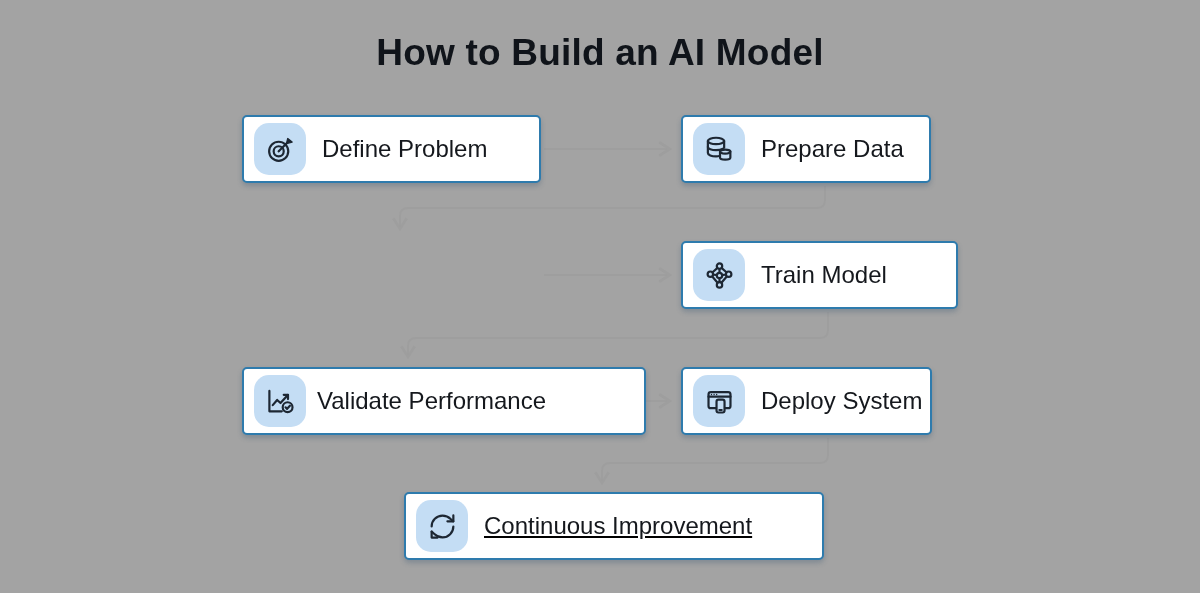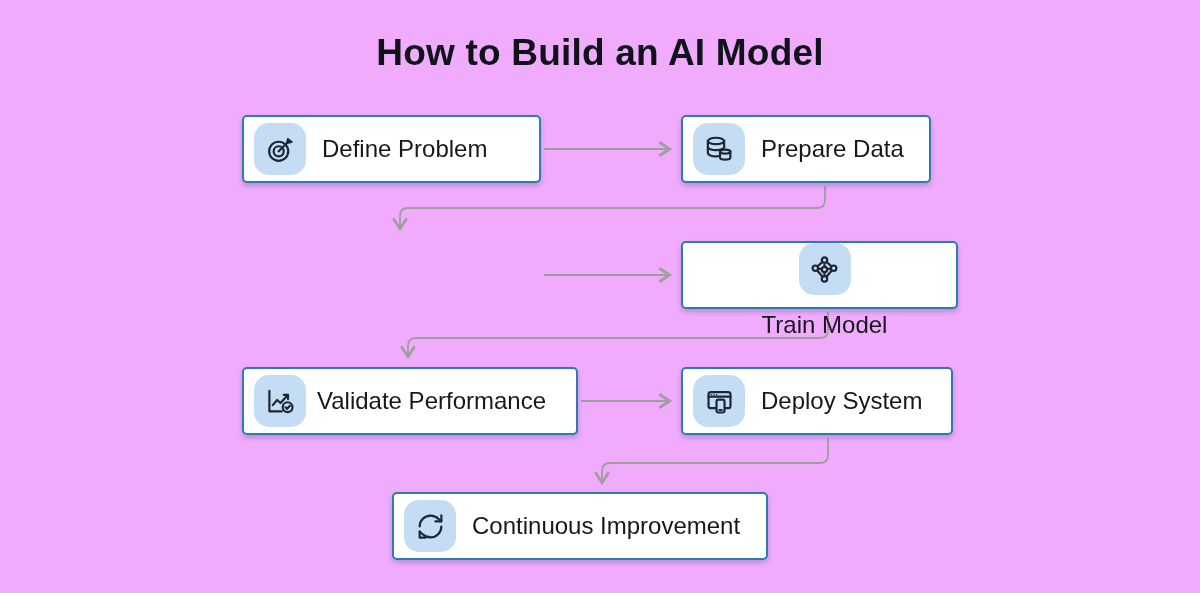--- a/index.html
+++ b/index.html
@@ -1,18 +1,18 @@
 <!DOCTYPE html>
 <html><head>
 <meta charset="utf-8">
 <style>
   html,body{margin:0;padding:0;background:#fff;}
   .canvas{
     position:relative;width:1200px;height:593px;overflow:hidden;
-    background:#f0abfc;font-family:"Liberation Sans",sans-serif;
+    background:#a3a3a3;font-family:"Liberation Sans",sans-serif;
   }
   .title{
     position:absolute;left:0;right:0;top:32px;margin:0;text-align:center;
     font-size:37px;font-weight:700;color:#10141a;letter-spacing:.2px;
   }
   .connectors{position:absolute;left:0;top:0;}
   .node{
     position:absolute;height:68px;box-sizing:border-box;background:#ffffff;
     border:2.5px solid #2e7bad;border-radius:5px;
     display:flex;align-items:center;padding-left:10px;gap:16px;
@@ -70,63 +70,63 @@
         <path d="M15.6 5.4 V10.6"></path>
         <path d="M3 10 c0 1.4 2.8 2.5 6.3 2.5 2.2 0 4.2 -.45 5.4 -1.1"></path>
         <path d="M12.4 13.6 v4.5 c0 1 1.8 1.7 4 1.7 s4 -.7 4 -1.7 v-4.5" fill="#c4ddf4"></path>
         <ellipse cx="16.4" cy="13.6" rx="4" ry="1.55" fill="#c4ddf4"></ellipse>
       </svg>
     </span>
     <span class="label">Prepare Data</span>
   </div>
 
 
-  <div class="node" style="left:681px;top:241px;width:277px;flex-direction:column;">
+  <div class="node" style="left:681px;top:241px;width:277px;">
     <span class="badge">
       <svg viewBox="0 0 24 24">
         <path d="M12 4.7 L4.9 11 M12 4.7 L19.1 11 M4.9 11 L12 19.3 M19.1 11 L12 19.3 M12 12 L12 4.7 M12 12 L4.9 11 M12 12 L19.1 11 M12 12 L12 19.3"></path>
         <circle cx="12" cy="4.7" r="2.1" fill="#c4ddf4"></circle>
         <circle cx="4.9" cy="11" r="2.1" fill="#c4ddf4"></circle>
         <circle cx="19.1" cy="11" r="2.1" fill="#c4ddf4"></circle>
         <circle cx="12" cy="19.3" r="2.1" fill="#c4ddf4"></circle>
         <circle cx="12" cy="12" r="2.1" fill="#c4ddf4"></circle>
       </svg>
     </span>
     <span class="label">Train Model</span>
   </div>
 
-  <div class="node" style="left:242px;top:367px;width:336px;gap:11px;">
+  <div class="node" style="left:242px;top:367px;width:404px;gap:11px;">
     <span class="badge">
       <svg viewBox="0 0 24 24">
         <path d="M3.4 3.8 V19.6 H13"></path>
         <path d="M6 14.8 L9.4 10.8 L12 13.2 L17.7 6.9"></path>
         <path d="M14.5 6.8 H17.8 V10.1"></path>
         <circle cx="17.5" cy="16.4" r="3.8" fill="#c4ddf4"></circle>
         <path d="M15.9 16.5 l1.2 1.2 2.2 -2.4"></path>
       </svg>
     </span>
     <span class="label">Validate Performance</span>
   </div>
 
-  <div class="node" style="left:681px;top:367px;width:272px;">
+  <div class="node" style="left:681px;top:367px;width:251px;">
     <span class="badge">
       <svg viewBox="0 0 24 24">
         <rect x="3.5" y="4.8" width="17" height="12.4" rx="1.8"></rect>
         <path d="M3.5 8.3 H20.5"></path>
         <circle cx="5.8" cy="6.55" r="0.55" fill="#1d2733" stroke="none"></circle>
         <circle cx="7.8" cy="6.55" r="0.55" fill="#1d2733" stroke="none"></circle>
         <circle cx="9.8" cy="6.55" r="0.55" fill="#1d2733" stroke="none"></circle>
         <rect x="9.7" y="10.6" width="6.2" height="9.9" rx="1.5" fill="#c4ddf4"></rect>
         <path d="M11.9 18.6 h1.8"></path>
       </svg>
     </span>
     <span class="label">Deploy System</span>
   </div>
 
-  <div class="node" style="left:392px;top:492px;width:376px;">
+  <div class="node" style="left:404px;top:492px;width:420px;text-decoration:underline;">
     <span class="badge">
       <svg viewBox="0 0 24 24">
         <path d="M3.6 12 a8.4 8.4 0 0 1 8.4 -8.4 9.1 9.1 0 0 1 6.3 2.56 L20.4 8"></path>
         <path d="M20.4 3.4 v4.6 h-4.6"></path>
         <path d="M20.4 12 a8.4 8.4 0 0 1 -8.4 8.4 9.1 9.1 0 0 1 -6.3 -2.56 L3.6 16"></path>
         <path d="M8.2 20.6 H3.6 V16"></path>
       </svg>
     </span>
     <span class="label">Continuous Improvement</span>
   </div>

